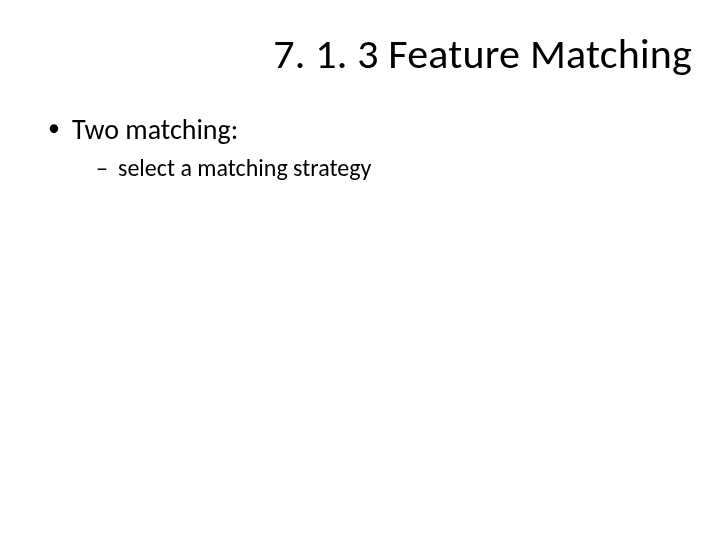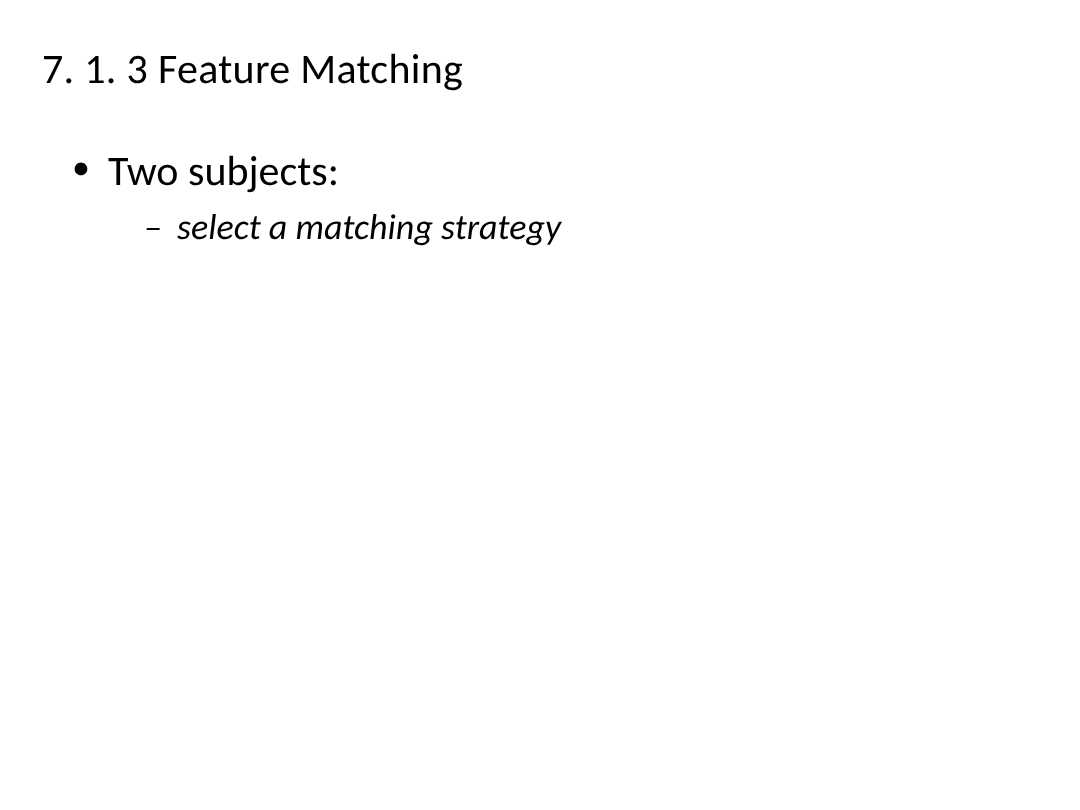--- a/index.html
+++ b/index.html
@@ -10,22 +10,22 @@
       font-family: Calibri, "Segoe UI", Arial, sans-serif;
       color: #000000;
       overflow: hidden;
     }
     .slide {
       width: 100%;
       height: 100%;
       padding: 24px 28px;
     }
     .title {
-      text-align: left;
-      font-size: 28px;
+      text-align: right;
+      font-size: 42px;
       font-weight: 400;
       margin-top: 4px;
       margin-bottom: 34px;
       letter-spacing: 0.2px;
     }
     .level1 {
       list-style: none;
       padding-left: 14px;
     }
     .level1 > li {
@@ -39,21 +39,20 @@
       content: "•";
       position: absolute;
       left: 6px;
       top: 0;
       font-size: 24px;
     }
     .level2 {
       list-style: none;
       padding-left: 22px;
       margin-top: 6px;
-      font-style: italic;
     }
     .level2 > li {
       position: relative;
       padding-left: 24px;
       font-size: 24px;
       line-height: 1.22;
       margin-bottom: 2px;
     }
     .level2 > li::before {
       content: "–";
@@ -63,21 +62,21 @@
       font-size: 24px;
     }
   </style>
 </head>
 <body>
 
 <div class="slide">
   <h1 class="title">7. 1. 3 Feature Matching</h1>
   <ul class="level1">
     <li>
-      <span>Two subjects:</span>
+      <span>Two matching:</span>
       <ul class="level2">
         <li>
           <span>select a matching strategy</span>
         </li>
       </ul>
     </li>
   </ul>
 </div>
 
 </body></html>

